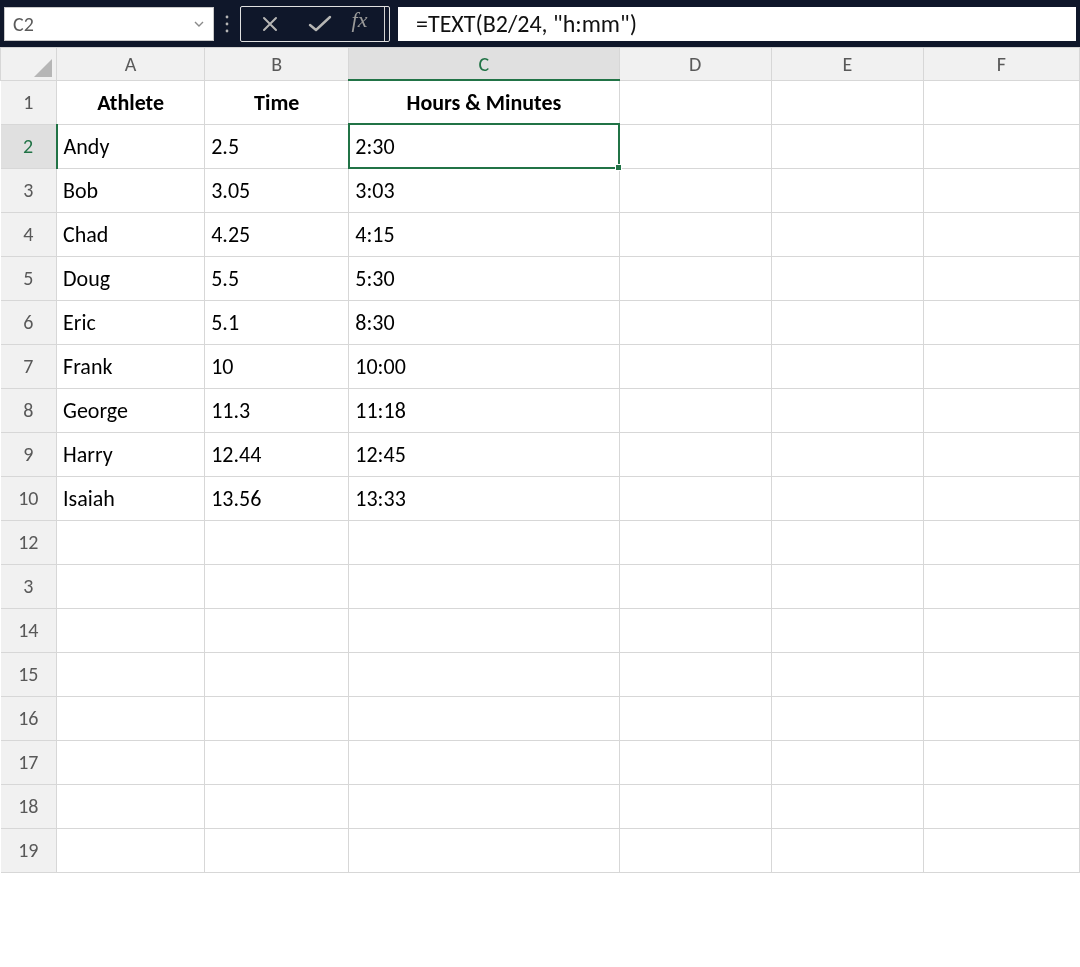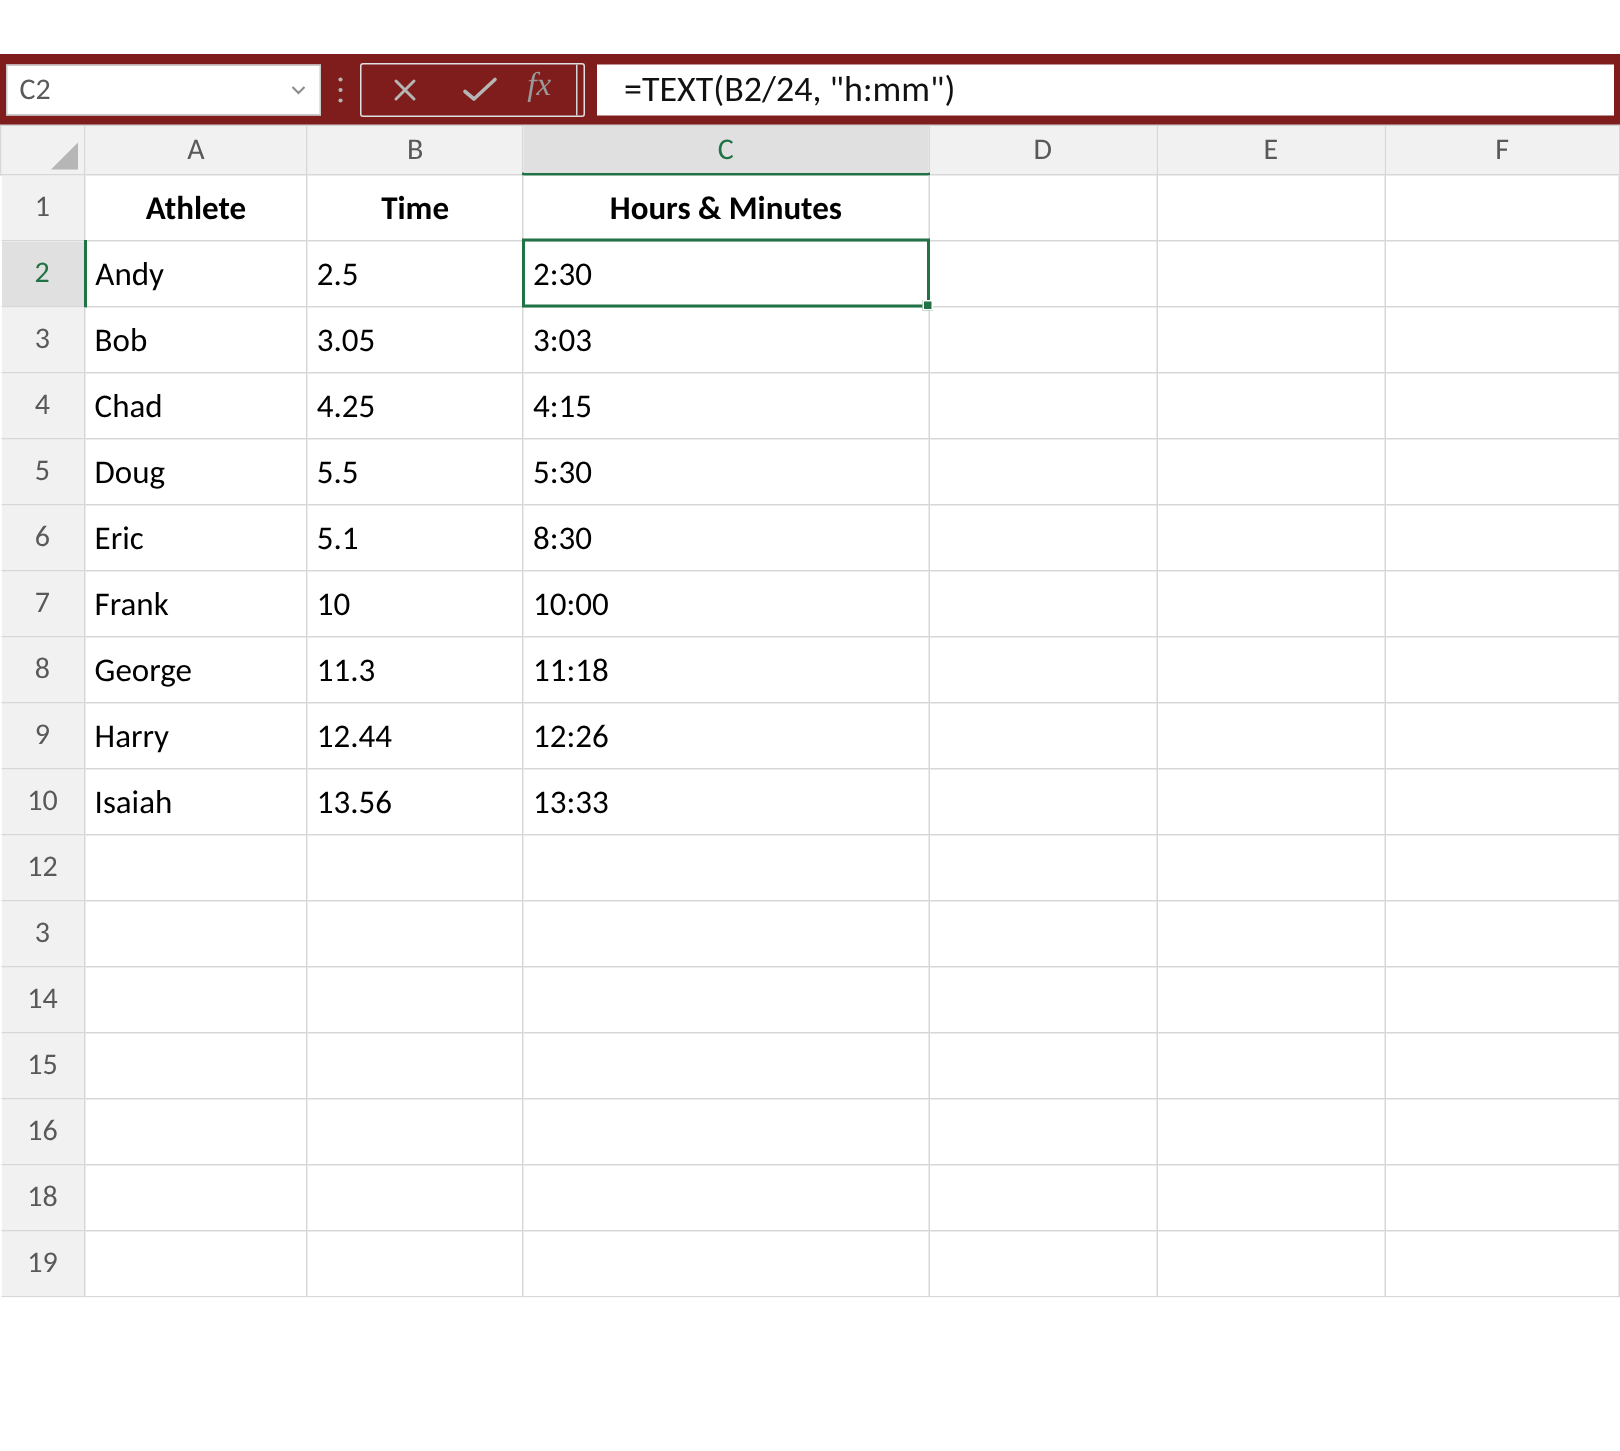--- a/index.html
+++ b/index.html
@@ -8,24 +8,23 @@
       background: #ffffff;
       font-size: 22px;
       color: #000;
       user-select: none;
     }
     .formula-bar {
       display: flex;
       align-items: center;
       height: 48px;
       border-bottom: 1px solid #d3d3d3;
-      background: #7f1d1d;
+      background: #0f172a;
       padding: 6px 4px;
       gap: 8px;
-      margin-top: 36px;
     }
     .name-box {
       width: 210px;
       height: 34px;
       border: 1px solid #c9c9c9;
       display: flex;
       align-items: center;
       justify-content: space-between;
       padding: 0 8px;
       background: #fff;
@@ -308,21 +307,21 @@
         <td class="right">11.3</td>
         <td>11:18</td>
         <td></td>
         <td></td>
         <td></td>
       </tr>
       <tr class="datarow">
         <th class="rowhdr">9</th>
         <td>Harry</td>
         <td class="right">12.44</td>
-        <td>12:26</td>
+        <td>12:45</td>
         <td></td>
         <td></td>
         <td></td>
       </tr>
       <tr class="datarow">
         <th class="rowhdr">10</th>
         <td>Isaiah</td>
         <td class="right">13.56</td>
         <td>13:33</td>
         <td></td>
@@ -360,20 +359,29 @@
           <th class="rowhdr">15</th>
           <td></td>
           <td></td>
           <td></td>
           <td></td>
           <td></td>
           <td></td>
         </tr>
       <tr>
           <th class="rowhdr">16</th>
+          <td></td>
+          <td></td>
+          <td></td>
+          <td></td>
+          <td></td>
+          <td></td>
+        </tr>
+      <tr>
+          <th class="rowhdr">17</th>
           <td></td>
           <td></td>
           <td></td>
           <td></td>
           <td></td>
           <td></td>
         </tr>
       <tr>
           <th class="rowhdr">18</th>
           <td></td>

